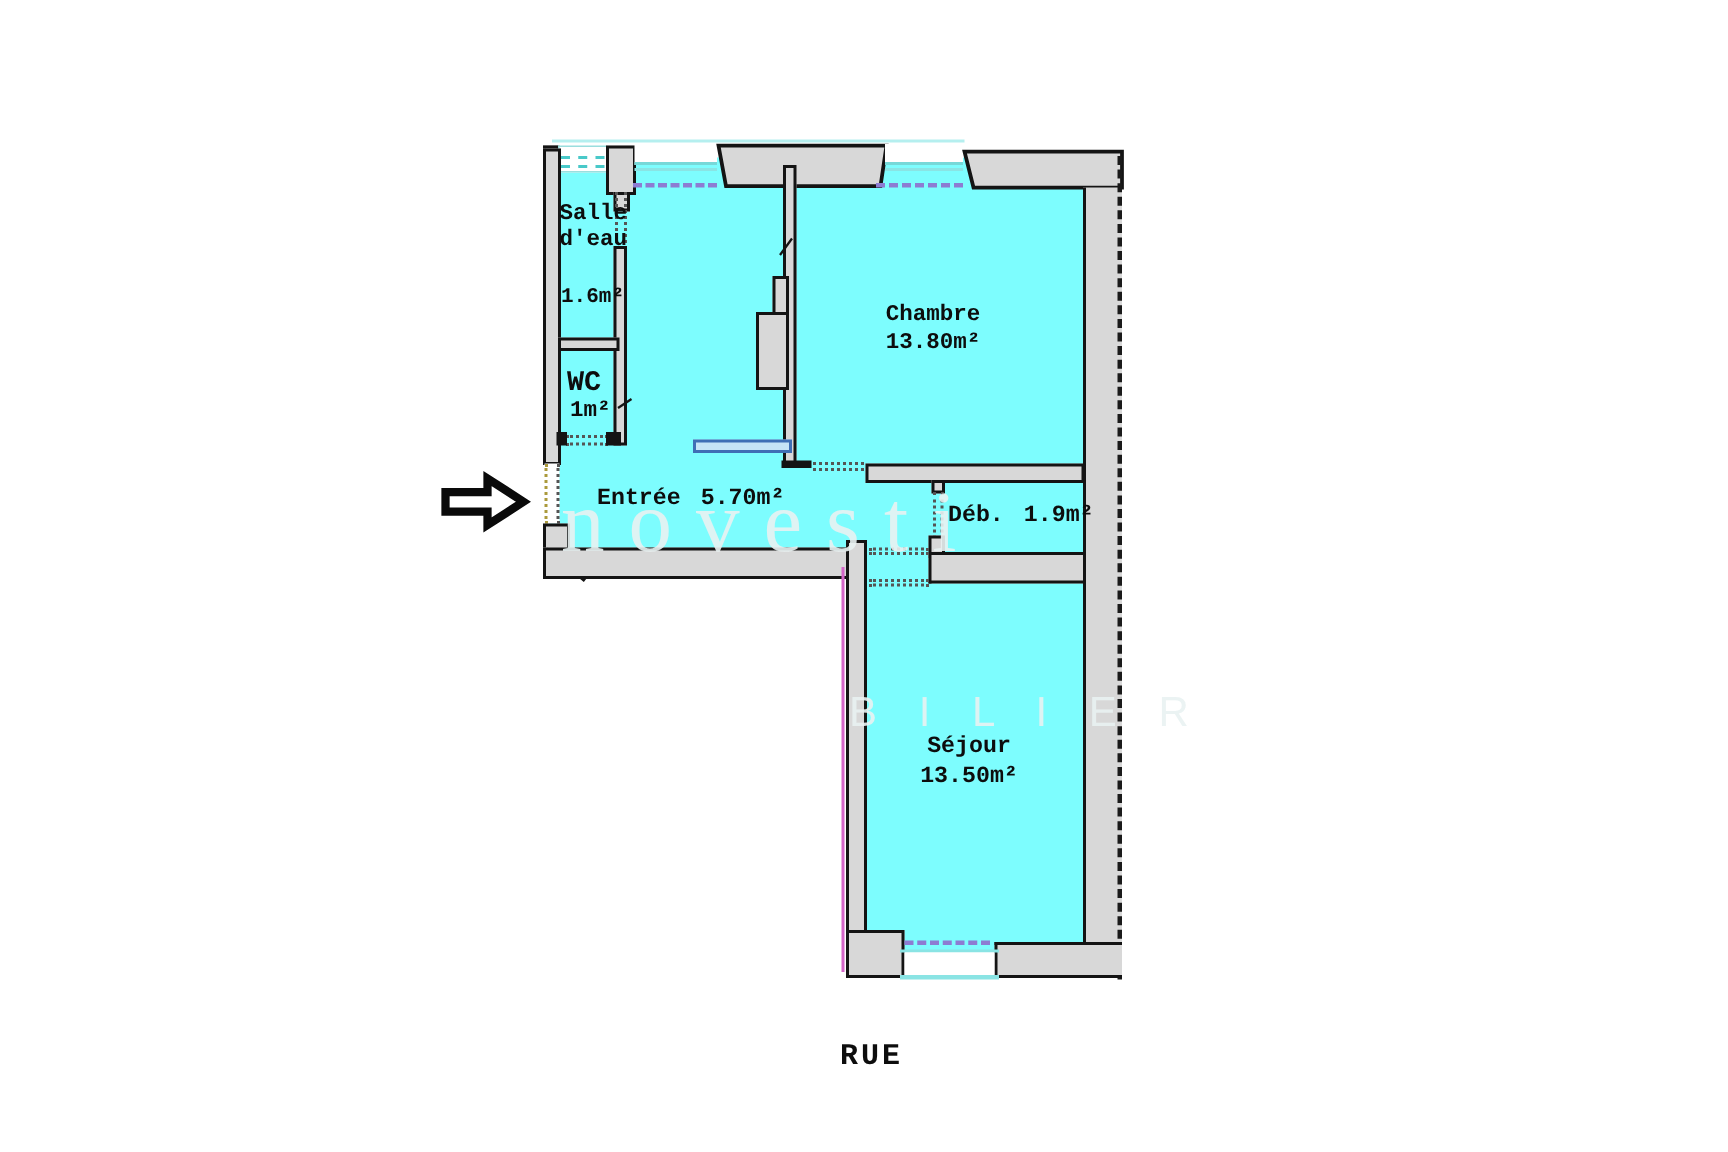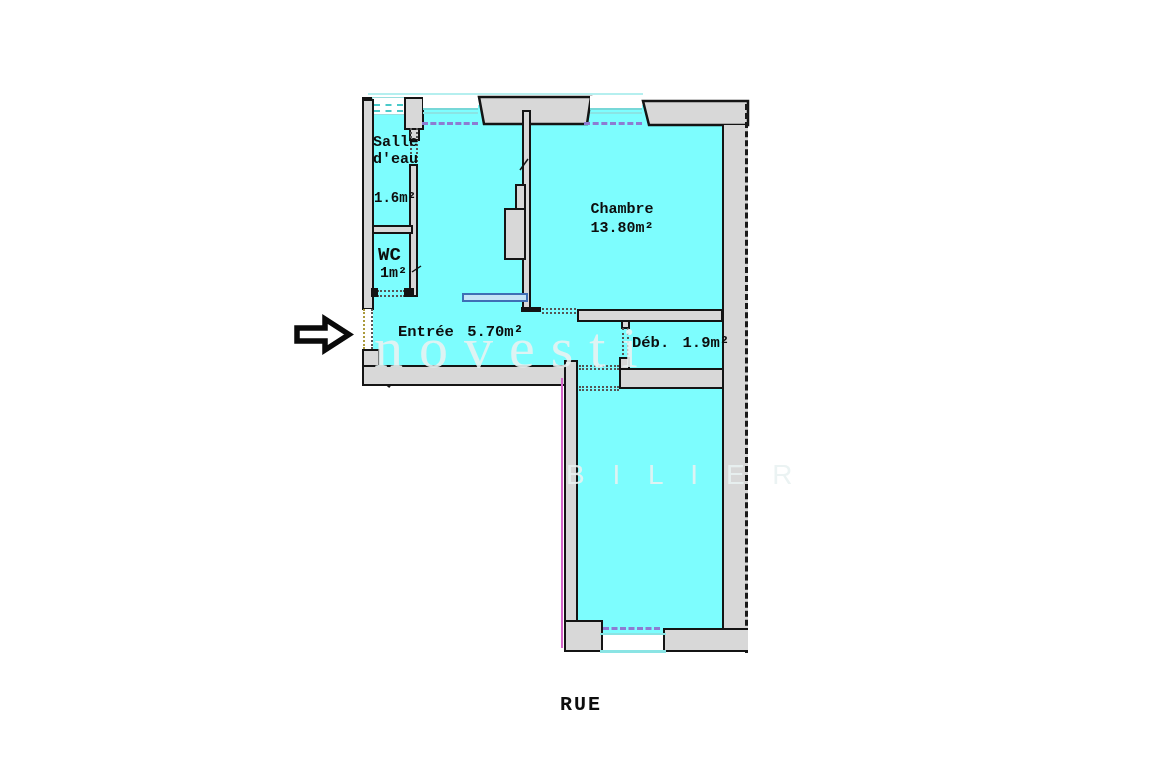--- a/index.html
+++ b/index.html
@@ -117,20 +117,24 @@
   <div class="lbl" style="left:398px;top:323px;font-size:15.5px;">
     <span>Entrée</span>
     <span style="margin-left:4px;">5.70m²</span>
   </div>
 
   <div class="lbl" style="left:632px;top:334px;font-size:15.5px;">
     <span>Déb.</span>
     <span style="margin-left:4px;">1.9m²</span>
   </div>
 
+  <div class="lbl ctr" style="left:596px;top:487px;width:100px;font-size:15.5px;line-height:20px;">
+    <div>Séjour</div>
+    <div>13.50m²</div>
+  </div>
 
   <div class="lbl" style="left:560px;top:696px;font-size:20px;letter-spacing:2px;">RUE</div>
 
   <svg class="abs" style="left:292px;top:313px;" width="62" height="44">
     <path d="M5,15 H33 V6 L57,21.5 L33,37 V28 H5 Z" fill="#ffffff" stroke="#0a0a0a" stroke-width="5.5" stroke-linejoin="miter"></path>
   </svg>
 
 </div>
 
 </body></html>

